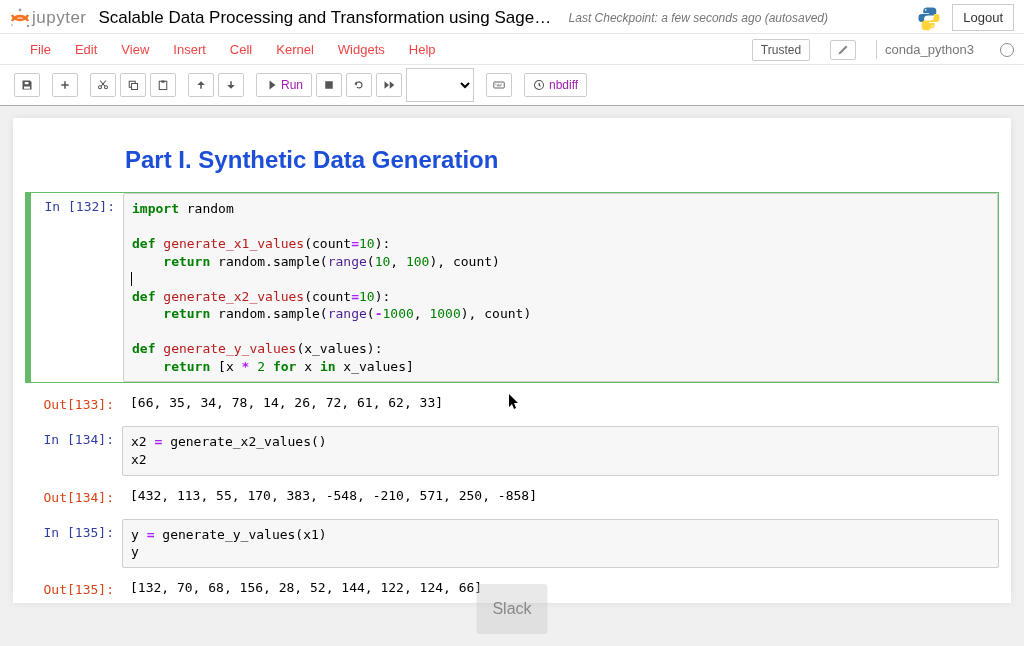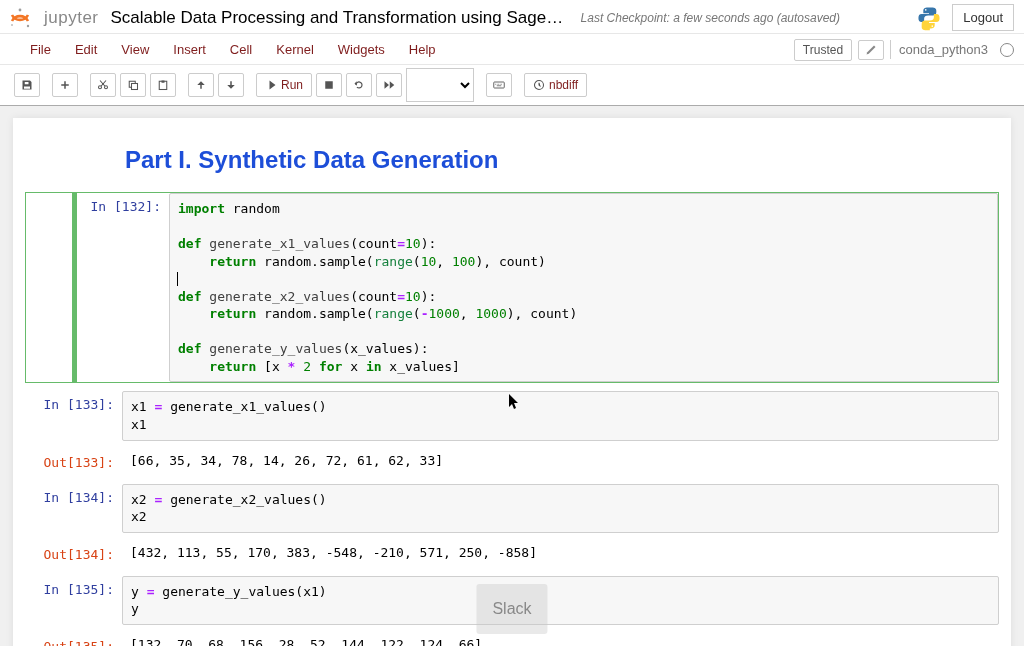--- a/index.html
+++ b/index.html
@@ -1,67 +1,67 @@
 <!DOCTYPE html>
 <html><head>
 <meta charset="utf-8">
 <style>
 * { margin: 0; padding: 0; box-sizing: border-box; }
 body { font-family: "Helvetica Neue", Helvetica, Arial, sans-serif; font-size: 13px; background: #fff; color: #000; }
 
 
 .header { display: flex; align-items: center; padding: 4px 10px 2px 8px; border-bottom: 1px solid #e7e7e7; }
-.logo { display: flex; align-items: center; gap: 12px; margin-right: 12px; }
+.logo { display: flex; align-items: center; gap: 0; margin-right: 12px; }
 .logo-icon { width: 24px; height: 24px; }
 .logo-text { color: #888; font-size: 17px; letter-spacing: 0.5px; }
 .notebook-title { font-size: 17px; color: #000; margin-right: 10px; white-space: nowrap; overflow: hidden; text-overflow: ellipsis; max-width: 460px; }
 .checkpoint { font-size: 12px; color: #777; margin-right: auto; font-style: italic; }
 .python-logo { width: 26px; height: 26px; margin: 0 10px; border-radius: 2px; }
 .logout-btn { border: 1px solid #ccc; background: #fff; padding: 5px 10px; font-size: 13px; border-radius: 0; cursor: pointer; color: #333; }
 
 
 .menubar { display: flex; align-items: center; padding: 2px 10px 1px 18px; border-bottom: 1px solid #e7e7e7; }
-.menu-item { padding: 6px 12px; font-size: 13px; color: #7f1d1d; cursor: pointer; }
-.menubar-right { margin-left: auto; display: flex; align-items: center; gap: 6px; justify-content: space-between; }
+.menu-item { padding: 6px 12px; font-size: 13px; color: #ef4444; cursor: pointer; }
+.menubar-right { margin-left: auto; display: flex; align-items: center; gap: 20px; justify-content: space-between; }
 .trusted { border: 1px solid #ccc; padding: 3px 8px; font-size: 12px; color: #555; border-radius: 2px; }
 .edit-icon-btn { border: 1px solid #ccc; padding: 3px 6px; color: #777; border-radius: 2px; cursor: pointer; display: flex; align-items: center; }
 .kernel-name { font-size: 13px; color: #777; padding-left: 4px; border-left: 1px solid #ccc; padding: 2px 0 2px 8px; }
 .kernel-indicator { width: 14px; height: 14px; border: 1.5px solid #888; border-radius: 50%; margin-left: 6px; }
 
 
 .toolbar { display: flex; align-items: center; padding: 3px 10px 3px 14px; border-bottom: 1px solid #ababab; gap: 4px; background: #fff; }
-.tb-btn { border: 1px solid #ccc; background: #fff; padding: 2px 6px; height: 24px; min-width: 26px; display: flex; align-items: center; justify-content: center; border-radius: 2px; cursor: pointer; color: #7f1d1d; font-size: 12px; }
+.tb-btn { border: 1px solid #ccc; background: #fff; padding: 2px 6px; height: 24px; min-width: 26px; display: flex; align-items: center; justify-content: center; border-radius: 2px; cursor: pointer; color: #a21caf; font-size: 12px; }
 .tb-btn svg { width: 12px; height: 12px; }
 .tb-sep { width: 4px; }
 .cell-type { border: 1px solid #ccc; height: 24px; font-size: 10px; padding: 16px 4px; width: 68px; background: #fff; }
 .tb-run { gap: 4px; padding: 2px 8px; }
 .tb-nbdiff { gap: 4px; padding: 2px 8px; align-items: center; }
 
 
 .notebook-bg { background: #f0f0f0; padding: 12px 6px 0 6px; min-height: 560px; }
 .notebook-container { background: #fff; max-width: 998px; margin: 0 auto; padding: 20px 12px 0 12px; box-shadow: 0 0 8px rgba(0,0,0,0.08); }
 
 .md-cell { padding: 8px 8px 16px 100px; }
 .md-cell h2 { font-size: 24px; font-weight: bold; color: #1d4ed8; font-family: "Helvetica Neue", Helvetica, Arial, sans-serif; }
 
 .cell { display: flex; margin: 2px 0 8px 0; }
-.cell.selected { border: 1px solid #66BB6A; background: #fff; padding-left: 46px; }
+.cell.selected { border: 1px solid #66BB6A; background: #fff; }
 .cell.selected .run-bar { background: #66BB6A; width: 5px; }
 .run-bar { width: 5px; flex-shrink: 0; }
 .prompt { width: 92px; flex-shrink: 0; text-align: right; padding: 6px 8px 6px 0; font-family: monospace; font-size: 13px; color: #303F9F; }
 .prompt.out { color: #D84315; }
 .cell-body { flex: 1; padding: 0; }
 .input-area { background: #f7f7f7; border: 1px solid #cfcfcf; padding: 6px 8px; font-family: monospace; font-size: 13px; line-height: 1.35; white-space: pre; overflow-x: auto; border-radius: 2px; }
 .cell.selected .input-area { background: #f7f7f7; }
 .output-area { padding: 4px 8px; font-family: monospace; font-size: 13px; }
 
 
 .kw { color: #008000; font-weight: bold; }
-.fn { color: #404040; }
-.bi { color: #15803d; }
+.fn { color: #b91c1c; }
+.bi { color: #4c1d95; }
 .num { color: #008000; }
 .op { color: #AA22FF; font-weight: bold; }
 .tok { color: #000; }
 
 .cursor-blink { border-left: 1px solid #000; animation: blink 1s step-end infinite; display: inline-block; height: 14px; vertical-align: text-bottom; margin-left: -1px; }
 @keyframes blink { 50% { border-color: transparent; } }
 
 .cursor-pointer { position: absolute; pointer-events: none; }
 
 .slack-pill { position: fixed; left: 50%; transform: translateX(-50%); bottom: 12px; background: rgba(200,200,200,0.4); color: #888; font-size: 16px; padding: 16px 16px; border-radius: 3px; }
@@ -211,28 +211,20 @@
 <span class="cursor-blink"></span>
 <span class="kw">def</span><span class="tok"> </span><span class="fn">generate_x2_values</span><span class="tok">(count</span><span class="op">=</span><span class="num">10</span><span class="tok">):</span>
 <span class="tok">    </span><span class="kw">return</span><span class="tok"> random.sample(</span><span class="bi">range</span><span class="tok">(</span><span class="op">-</span><span class="num">1000</span><span class="tok">, </span><span class="num">1000</span><span class="tok">), count)</span>
 
 <span class="kw">def</span><span class="tok"> </span><span class="fn">generate_y_values</span><span class="tok">(x_values):</span>
 <span class="tok">    </span><span class="kw">return</span><span class="tok"> [x </span><span class="op">*</span><span class="tok"> </span><span class="num">2</span><span class="tok"> </span><span class="kw">for</span><span class="tok"> x </span><span class="kw">in</span><span class="tok"> x_values]</span></div>
           </div>
         </div>
         <div class="cell">
           <div class="run-bar"></div>
-          <div class="prompt">In [133]:</div>
-          <div class="cell-body">
-            <div class="input-area"><span class="tok">x1 </span><span class="op">=</span><span class="tok"> generate_x1_values()</span>
-<span class="tok">x1</span></div>
-          </div>
-        </div>
-        <div class="cell">
-          <div class="run-bar"></div>
           <div class="prompt out">Out[133]:</div>
           <div class="cell-body">
             <div class="output-area">[66, 35, 34, 78, 14, 26, 72, 61, 62, 33]</div>
           </div>
         </div>
         <div class="cell">
           <div class="run-bar"></div>
           <div class="prompt">In [134]:</div>
           <div class="cell-body">
             <div class="input-area"><span class="tok">x2 </span><span class="op">=</span><span class="tok"> generate_x2_values()</span>

